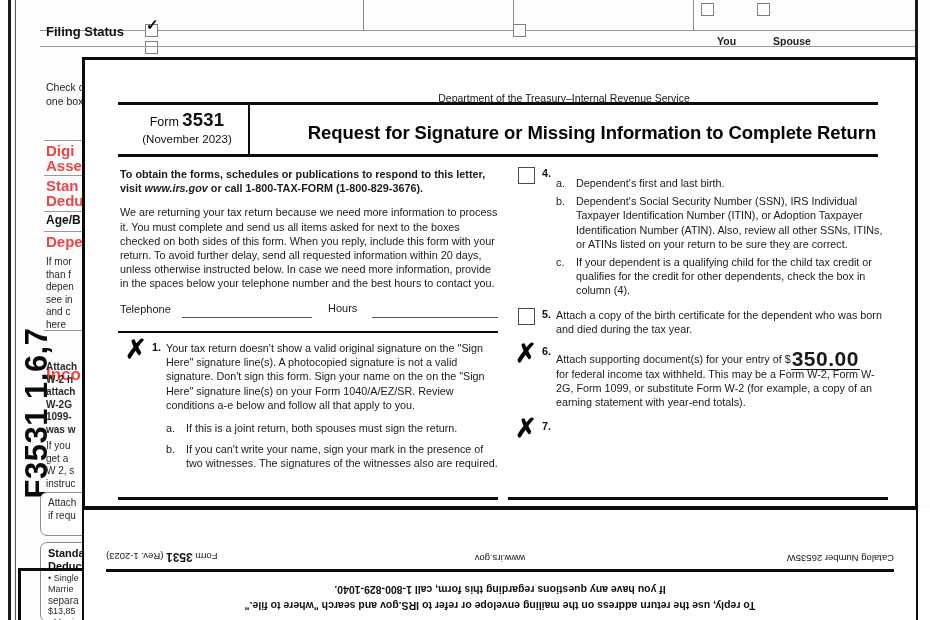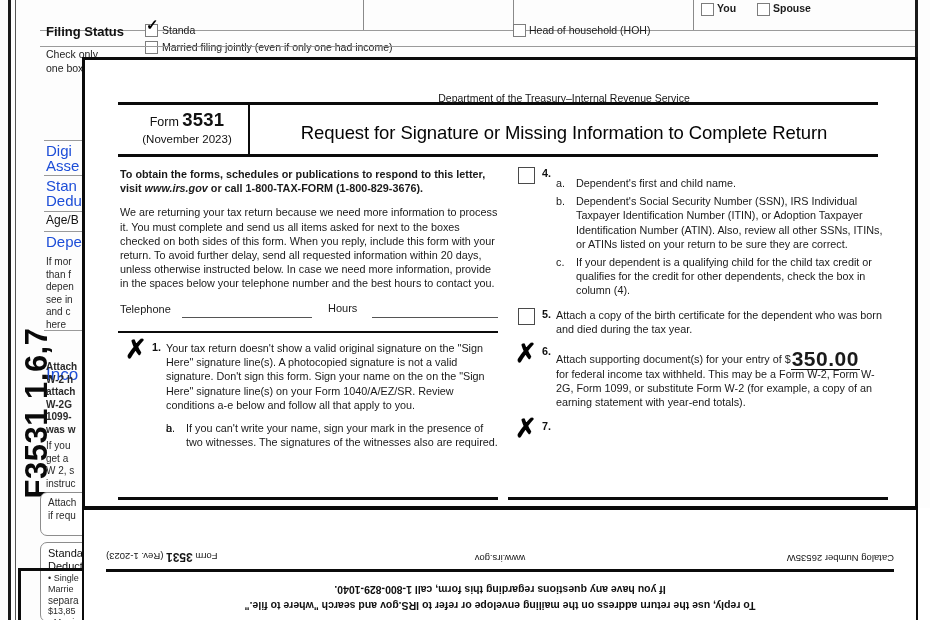--- a/index.html
+++ b/index.html
@@ -18,39 +18,39 @@
     overflow:hidden;
   }
   .bg-page-edge-l{position:absolute;left:8px;top:0;width:3px;height:620px;background:#1a1a1a;}
   .bg-page-edge-l2{position:absolute;left:15px;top:0;width:1px;height:620px;background:#555;}
   .bg-page-edge-r{position:absolute;left:915px;top:0;width:3px;height:620px;background:#1a1a1a;}
 
   .bg-colsep{position:absolute;width:1px;background:#8a8a8a;}
   .bg-hline{position:absolute;height:1px;background:#9a9a9a;}
 
   .bg-chk{position:absolute;width:11px;height:11px;border:1px solid #7d7d7d;background:#fff;}
-  .bg-txt{position:absolute;white-space:nowrap;font-size:10.5px;color:#1c1c1c;}
+  .bg-txt{position:absolute;white-space:nowrap;font-size:10.5px;color:#1c1c1c;margin-top:33px;}
   .bg-txt.b{font-weight:bold;}
   .bg-lbl{position:absolute;white-space:nowrap;font-size:11.5px;font-weight:bold;color:#111;}
 
   .bg-check-mark{position:absolute;font-size:15px;line-height:1;color:#000;font-weight:bold;}
 
   
   #bg-stamp{
     position:absolute;left:-58px;top:395px;width:190px;
     transform:rotate(-90deg);transform-origin:50% 50%;
     font-size:31px;font-weight:bold;letter-spacing:0.5px;
     color:#0a0a0a;text-align:center;white-space:nowrap;
     font-family:"Liberation Sans", sans-serif;
   }
 
   
   .bg-sec{position:absolute;white-space:nowrap;}
-  .bg-sec .h{font-size:15px;font-weight:normal;color:#1d4ed8;line-height:15px;}
-  .bg-sec .h2{font-size:11px;font-weight:normal;color:#111;line-height:13px;}
+  .bg-sec .h{font-size:15px;font-weight:bold;color:#ef4444;line-height:15px;}
+  .bg-sec .h2{font-size:11px;font-weight:bold;color:#111;line-height:13px;}
   .bg-sec .p{font-size:10px;color:#2a2a2a;line-height:12.5px;}
   .bg-sec .p.b{font-weight:bold;}
   .bg-box{position:absolute;border:1px solid #8d8d8d;border-radius:7px;background:#fff;}
 
   
   #overlay{
     position:absolute;left:82px;top:57px;width:836px;height:452px;
     background:#ffffff;
     border:3px solid #0b0b0b;
     box-sizing:border-box;
@@ -65,21 +65,21 @@
   #t-rule-bot{left:33px;top:94px;width:760px;height:3px;}
   #t-rule-vert{position:absolute;left:163px;top:42px;width:2px;height:55px;background:#0b0b0b;}
 
   #form-no{position:absolute;left:47px;top:50px;width:110px;text-align:center;}
   #form-no .l1{font-size:12.5px;color:#111;line-height:19px;}
   #form-no .l1 b{font-size:18.5px;font-weight:bold;letter-spacing:0.2px;}
   #form-no .l2{font-size:11.5px;color:#111;line-height:14px;}
 
   #dept{position:absolute;left:165px;top:32px;width:628px;text-align:center;font-size:10.5px;color:#161616;}
   #maintitle{position:absolute;left:165px;top:62px;width:628px;text-align:center;
-      font-size:18.5px;font-weight:normal;color:#050505;letter-spacing:-0.1px;}
+      font-size:18.5px;font-weight:bold;color:#050505;letter-spacing:-0.1px;padding-left:28px;}
 
   
   #col-left{position:absolute;left:35px;top:107px;width:378px;}
   #col-right{position:absolute;left:425px;top:107px;width:380px;}
 
   .para{font-size:10.8px;line-height:14.2px;color:#1a1a1a;margin-bottom:10px;}
   .para.b{font-weight:bold;}
   .para i{font-style:italic;}
 
   
@@ -276,38 +276,39 @@
 
   <div style="position:absolute;left:35px;top:281px;width:378px;">
     <div class="item">
       <div class="mark"><span class="xmark">✗</span></div>
       <div class="num">1.</div>
       <div class="body">Your tax return doesn't show a valid original signature on the "Sign Here" signature line(s). A photocopied signature is not a valid signature. Don't sign this form. Sign your name on the on the "Sign Here" signature line(s) on your Form 1040/A/EZ/SR. Review conditions a-e below and follow all that apply to you.</div>
     </div>
     <div class="sublist">
       <div class="sub">
         <span class="sl">a.</span>
+        <span>If this is a joint return, both spouses must sign the return.</span>
       </div>
       <div class="sub">
         <span class="sl">b.</span>
         <span>If you can't write your name, sign your mark in  the presence of two witnesses. The signatures of the witnesses also are required.</span>
       </div>
     </div>
   </div>
 
   <div id="col-right">
 
     <div class="item">
       <div class="mark" style="top:0;"><span class="emptybox"></span></div>
       <div class="num">4.</div>
     </div>
     <div class="sublist-r">
       <div class="sub" style="margin-top:3px;">
         <span class="sl">a.</span>
-        <span>Dependent's first and child name.</span>
+        <span>Dependent's first and last birth.</span>
       </div>
       <div class="sub" style="margin-top:4px;">
         <span class="sl">b.</span>
         <span>Dependent's Social Security Number (SSN), IRS Individual Taxpayer Identification Number (ITIN), or Adoption Taxpayer Identification Number (ATIN). Also, review all other SSNs, ITINs, or ATINs listed on your return to be sure they are correct.</span>
       </div>
       <div class="sub" style="margin-top:4px;">
         <span class="sl">c.</span>
         <span>If your dependent is a qualifying child for the child tax credit or qualifies for the credit for other dependents, check the box in column (4).</span>
       </div>
     </div>

